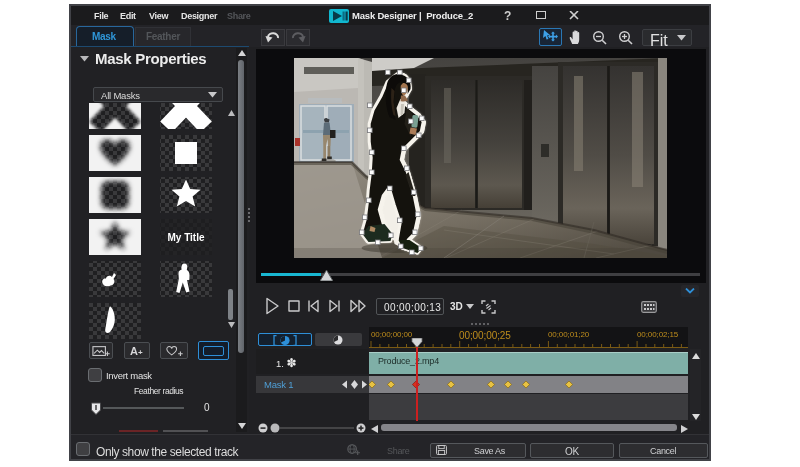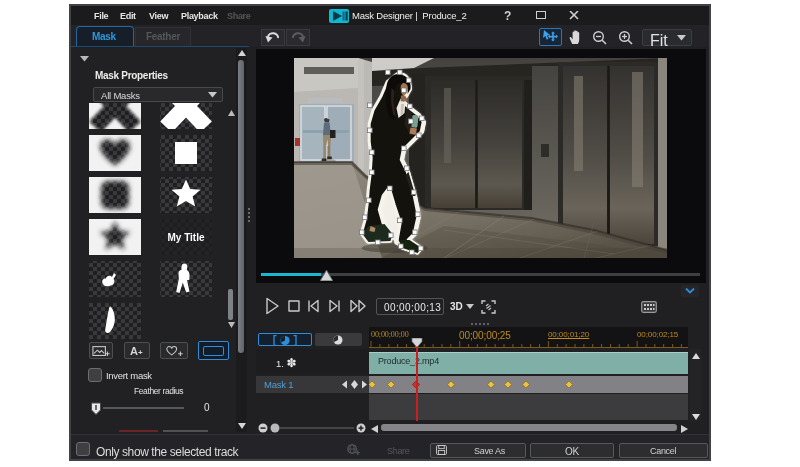--- a/index.html
+++ b/index.html
@@ -11,30 +11,30 @@
 </head>
 <body>
 <div id="page">
 
   <div class="a" id="win" style="left:69px; top:4px; width:642px; height:457px; background:#202023; border:2px solid #414247;"></div>
 
   <div class="a" style="left:71px; top:6px; width:638px; height:19px; background:#1b1b1d;"></div>
   <div class="t" style="left:94px; top:11px; font-size:9px; font-weight:700; letter-spacing:-0.3px; color:#e6e6e6;">File</div>
   <div class="t" style="left:120px; top:11px; font-size:9px; font-weight:700; letter-spacing:-0.3px; color:#e6e6e6;">Edit</div>
   <div class="t" style="left:149px; top:11px; font-size:9px; font-weight:700; letter-spacing:-0.3px; color:#e6e6e6;">View</div>
-  <div class="t" style="left:181px; top:11px; font-size:9px; font-weight:700; letter-spacing:-0.3px; color:#e6e6e6;">Playback</div>
+  <div class="t" style="left:181px; top:11px; font-size:9px; font-weight:700; letter-spacing:-0.3px; color:#e6e6e6;">Designer</div>
   <div class="t" style="left:227px; top:11px; font-size:9px; font-weight:700; letter-spacing:-0.3px; color:#54565a;">Share</div>
 
   <svg class="a" style="left:329px; top:9px;" width="20" height="14" viewBox="0 0 20 14">
     <rect x="0" y="0" width="20" height="14" rx="2" fill="#11b7cf"></rect>
     <polygon points="4,2 13,7 4,12" fill="#083b4a"></polygon>
     <rect x="13.5" y="2.5" width="2.2" height="9" fill="#0a6d84"></rect>
     <rect x="16.5" y="2.5" width="2.2" height="9" fill="#083b4a"></rect>
   </svg>
-  <div class="t" style="left:352px; top:10px; font-size:9.5px; font-weight:400; letter-spacing:-0.2px; color:#efefef;">Mask Designer&nbsp;|&nbsp; Produce_2</div>
+  <div class="t" style="left:352px; top:10px; font-size:9.5px; font-weight:700; letter-spacing:-0.2px; color:#efefef;">Mask Designer&nbsp;|&nbsp; Produce_2</div>
   <div class="t" style="left:504px; top:9px; font-size:12px; font-weight:700; color:#cfcfcf;">?</div>
   <div class="a" style="left:536px; top:11px; width:10px; height:8px; border:1.5px solid #cfcfcf;"></div>
   <svg class="a" style="left:569px; top:11px;" width="10" height="9" viewBox="0 0 10 9">
     <path d="M1 0 L9 8 M9 0 L1 8" stroke="#cfcfcf" stroke-width="1.6"></path>
   </svg>
 
   <div class="a" style="left:71px; top:25px; width:638px; height:22px; background:#232327;"></div>
 
   <div class="a" style="left:135px; top:27px; width:56px; height:20px; background:#27272b; border:1px solid #303136; border-bottom:none;"></div>
   <div class="t" style="left:146px; top:31px; font-size:10px; font-weight:600; letter-spacing:-0.3px; color:#53565a;">Feather</div>
@@ -85,21 +85,21 @@
       <polygon points="4,0 8,6 0,6" fill="#d4d4d6"></polygon>
     </svg>
   <div class="a" style="left:238px; top:60px; width:6px; height:293px; background:linear-gradient(90deg,#7b7f84,#60646a); border-radius:3px;"></div>
   <svg class="a" style="left:238px; top:423px;" width="8" height="6" viewBox="0 0 8 6">
       <polygon points="0,0 8,0 4,6" fill="#d4d4d6"></polygon>
     </svg>
 
   <svg class="a" style="left:80px; top:56px;" width="9" height="6" viewBox="0 0 9 6">
       <polygon points="0,0 9,0 4.5,5.5" fill="#b8b8ba"></polygon>
     </svg>
-  <div class="t" style="left:95px; top:70px; font-size:10px; font-weight:700; letter-spacing:-0.3px; color:#ececec;">Mask Properties</div>
+  <div class="t" style="left:95px; top:50px; font-size:15px; font-weight:700; letter-spacing:-0.3px; color:#ececec;">Mask Properties</div>
 
   <div class="a" style="left:93px; top:87px; width:130px; height:15px; background:#29292c; border:1px solid #46494d; border-radius:2px;"></div>
   <div class="t" style="left:101px; top:90px; font-size:9.5px; letter-spacing:-0.2px; color:#dadada;">All Masks</div>
   <svg class="a" style="left:208px; top:92px;" width="9" height="6" viewBox="0 0 9 6">
       <polygon points="0,0 9,0 4.5,5.5" fill="#c9c9cb"></polygon>
     </svg>
 
   <svg class="a" style="left:89px; top:103px;" width="123" height="236" viewBox="0 0 123 236">
     <defs>
       <pattern id="chk" width="8" height="8" patternUnits="userSpaceOnUse">
@@ -443,23 +443,23 @@
     <circle cx="12" cy="5.5" r="4.6" fill="#2e8fd8"></circle>
       <path d="M12 5.5 L12 0.9 A4.6 4.6 0 0 0 8 7.5 Z" fill="#14202e"></path>
   </svg>
   <div class="a" style="left:315px; top:333px; width:47px; height:13px; background:#3a3a3d; border-radius:2px;"></div>
   <svg class="a" style="left:333px; top:335px;" width="10" height="10" viewBox="0 0 10 10">
     <circle cx="5" cy="5" r="4.5" fill="#dcdcde"></circle>
       <path d="M5 5 L5 0.5 A4.5 4.5 0 0 0 1 7 Z" fill="#2c2c2e"></path>
   </svg>
 
   <div class="a" style="left:369px; top:327px; width:319px; height:21px; background:#131315;"></div>
-  <div class="t" style="left:371px; top:330px; font-size:8px; letter-spacing:-0.1px; color:#bd8c1c;font-family:Liberation Serif, serif;">00;00;00;00</div>
+  <div class="t" style="left:371px; top:330px; font-size:8px; letter-spacing:-0.1px; color:#bd8c1c;">00;00;00;00</div>
   <div class="t" style="left:459px; top:330px; font-size:10px; letter-spacing:-0.1px; color:#bd8c1c;">00;00;00;25</div>
-  <div class="t" style="left:548px; top:330px; font-size:8px; letter-spacing:-0.1px; color:#bd8c1c;text-decoration:underline;">00;00;01;20</div>
+  <div class="t" style="left:548px; top:330px; font-size:8px; letter-spacing:-0.1px; color:#bd8c1c;">00;00;01;20</div>
   <div class="t" style="left:637px; top:330px; font-size:8px; letter-spacing:-0.1px; color:#bd8c1c;">00;00;02;15</div>
   <svg class="a" style="left:369px; top:340px;" width="319" height="8" viewBox="0 0 319 8">
     <line x1="0" y1="7.5" x2="319" y2="7.5" stroke="#7a5a14" stroke-width="1"></line>
     <g stroke="#7a5a14" stroke-width="1">
       <line x1="2" y1="1" x2="2" y2="7"></line>
         <line x1="90.7" y1="1" x2="90.7" y2="7"></line>
         <line x1="179.4" y1="1" x2="179.4" y2="7"></line>
         <line x1="268.1" y1="1" x2="268.1" y2="7"></line>
       <line x1="10.9" y1="4" x2="10.9" y2="7"></line>
         <line x1="19.8" y1="4" x2="19.8" y2="7"></line>

